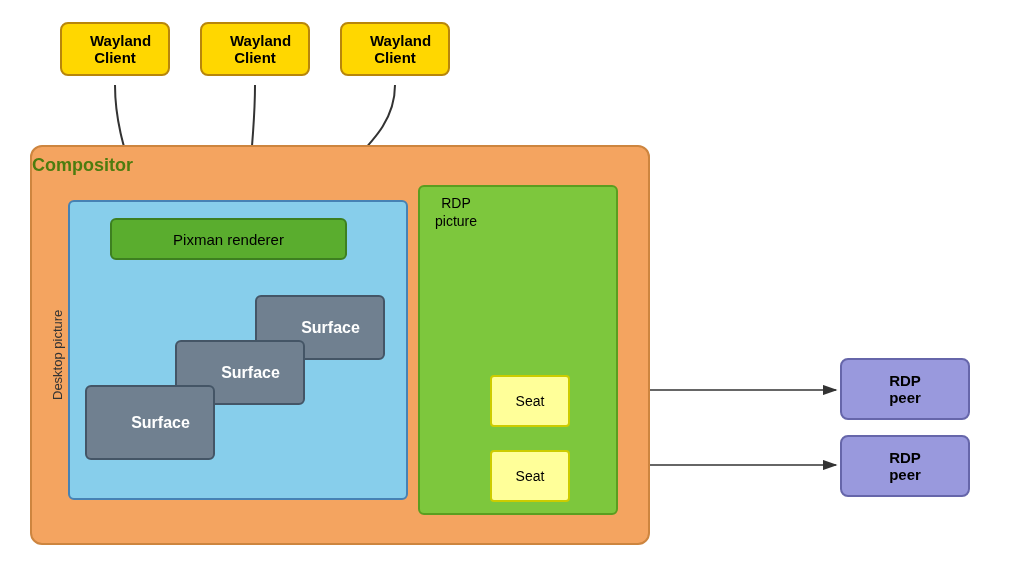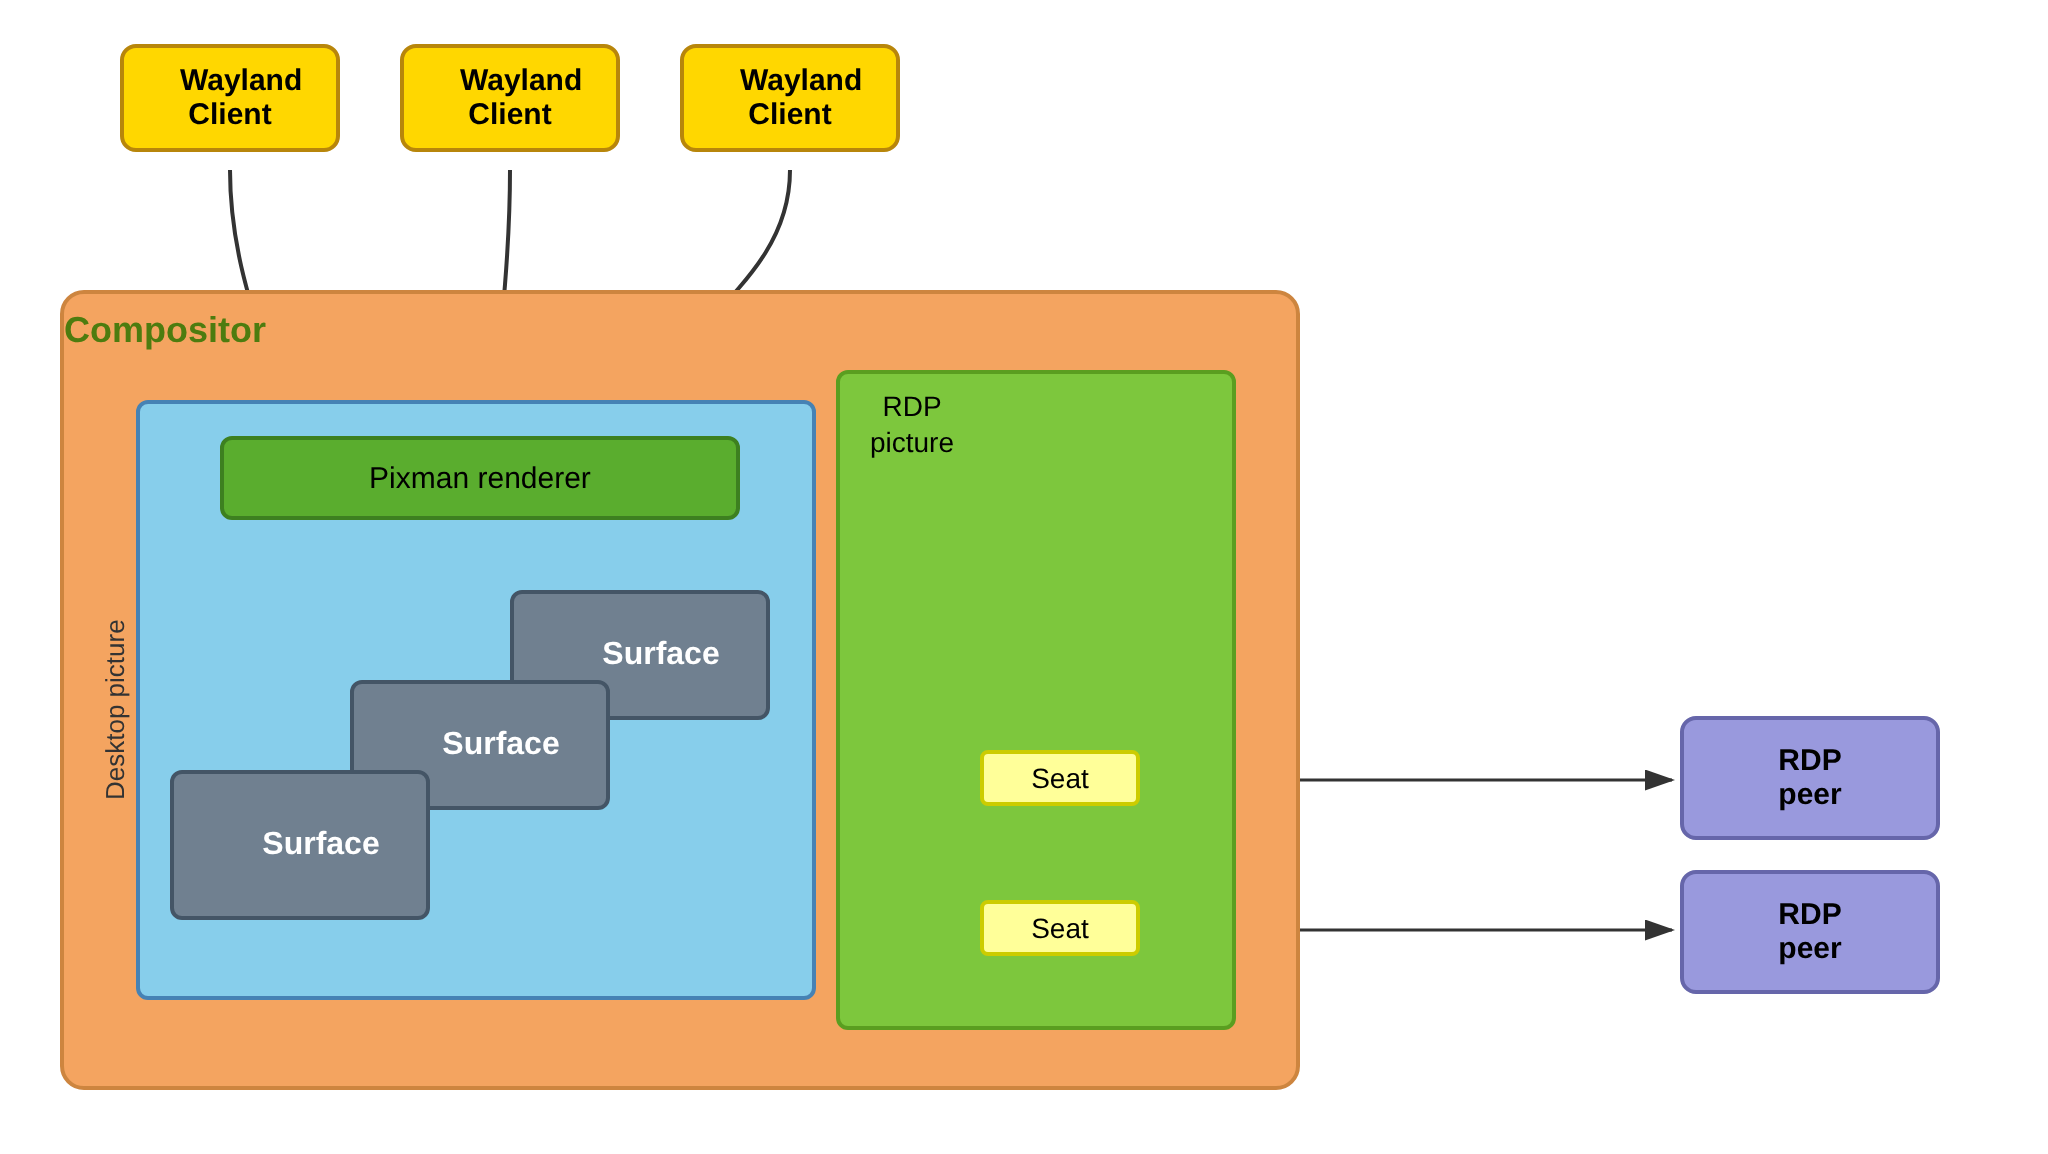--- a/index.html
+++ b/index.html
@@ -98,21 +98,21 @@
 
     #surf1 { top: 385px; left: 85px; width: 130px; height: 75px; }
     #surf2 { top: 340px; left: 175px; width: 130px; height: 65px; }
     #surf3 { top: 295px; left: 255px; width: 130px; height: 65px; }
 
     
     .pixman-box {
       position: absolute;
       top: 218px;
       left: 110px;
-      width: 260px;
+      width: 237px;
       height: 42px;
       background: #5aad2e;
       border: 2px solid #3d8020;
       border-radius: 6px;
       display: flex;
       align-items: center;
       justify-content: center;
       color: #000;
       font-size: 15px;
     }
@@ -141,21 +141,21 @@
     }
 
     
     .seat-box {
       position: absolute;
       background: #ffff99;
       border: 2px solid #cccc00;
       border-radius: 4px;
       font-size: 14px;
       text-align: center;
-      padding: 4px 12px;
+      padding: 16px 12px;
       width: 80px;
     }
 
     #seat1 { top: 375px; left: 490px; }
     #seat2 { top: 450px; left: 490px; }
 
     
     .rdp-peer-box {
       position: absolute;
       background: #9999dd;

